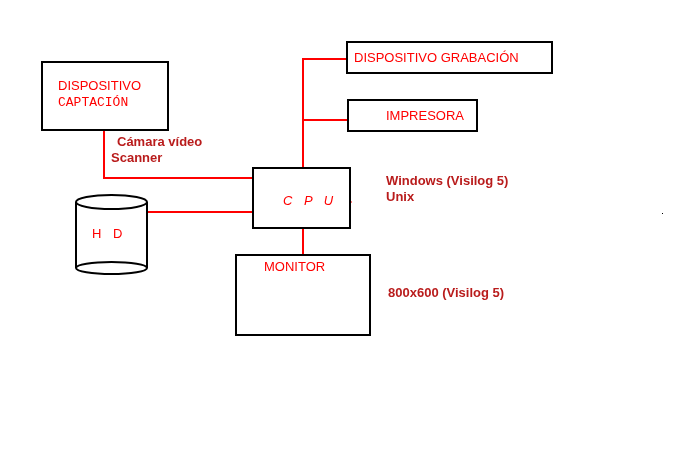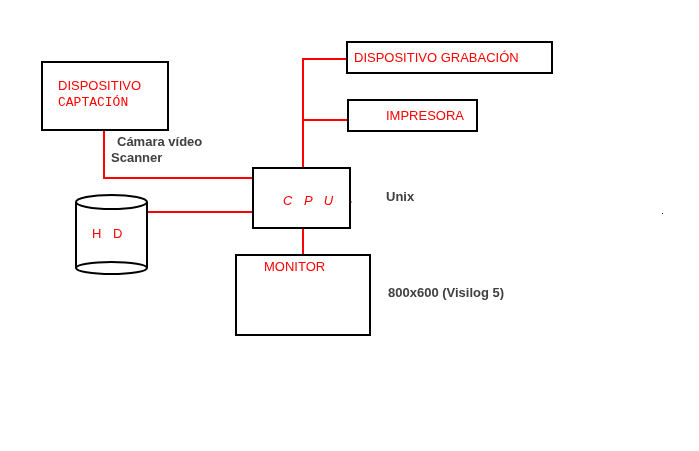--- a/index.html
+++ b/index.html
@@ -1,20 +1,20 @@
 <!DOCTYPE html>
 <html><head>
 <meta charset="utf-8">
 <style>
   html, body { margin: 0; padding: 0; background: #ffffff; }
   #canvas { position: relative; width: 699px; height: 451px; background: #ffffff; overflow: hidden; font-family: "Liberation Sans", sans-serif; }
   svg { position: absolute; left: 0; top: 0; }
   .lbl { position: absolute; font-size: 13px; line-height: 16px; white-space: nowrap; }
   .red { color: #ff0000; }
-  .blk { color: #404040; font-weight: bold; }
+  .blk { color: #b91c1c; font-weight: bold; }
   .spaced { letter-spacing: 4px; }
 </style>
 </head>
 <body>
 
 <div id="canvas">
   <svg width="699" height="451">
 
     <polyline points="104,131 104,178 253,178" fill="none" stroke="#ff0000" stroke-width="2"></polyline>
     <line x1="147" y1="212" x2="253" y2="212" stroke="#ff0000" stroke-width="2"></line>
@@ -43,19 +43,20 @@
   <div class="lbl red" style="left:58px; top:95px;font-family:Liberation Mono, monospace;">CAPTACIÓN</div>
 
   <div class="lbl blk" style="left:117px; top:134px;">Cámara vídeo</div>
   <div class="lbl blk" style="left:111px; top:150px;">Scanner</div>
 
   <div class="lbl red" style="left:354px; top:50px;">DISPOSITIVO GRABACIÓN</div>
   <div class="lbl red" style="left:363px; top:108px;margin-left:23px;">IMPRESORA</div>
 
   <div class="lbl red spaced" style="left:283px; top:193px;font-style:italic;">C P U</div>
 
+  <div class="lbl blk" style="left:386px; top:173px;">Windows (Visilog 5)</div>
   <div class="lbl blk" style="left:386px; top:189px;">Unix</div>
 
   <div class="lbl red spaced" style="left:92px; top:226px;">H D</div>
 
   <div class="lbl red" style="left:264px; top:259px;">MONITOR</div>
   <div class="lbl blk" style="left:388px; top:285px;">800x600 (Visilog 5)</div>
 </div>
 
 </body></html>

